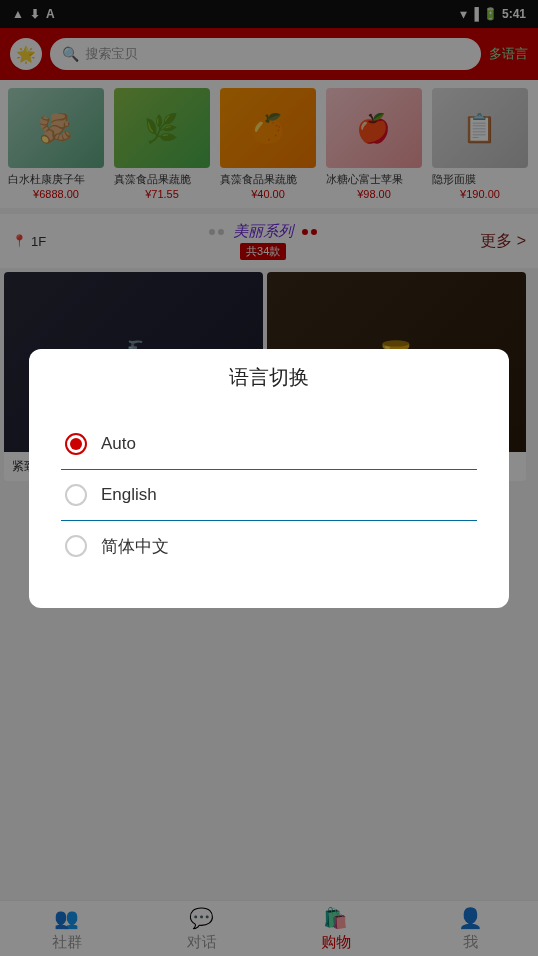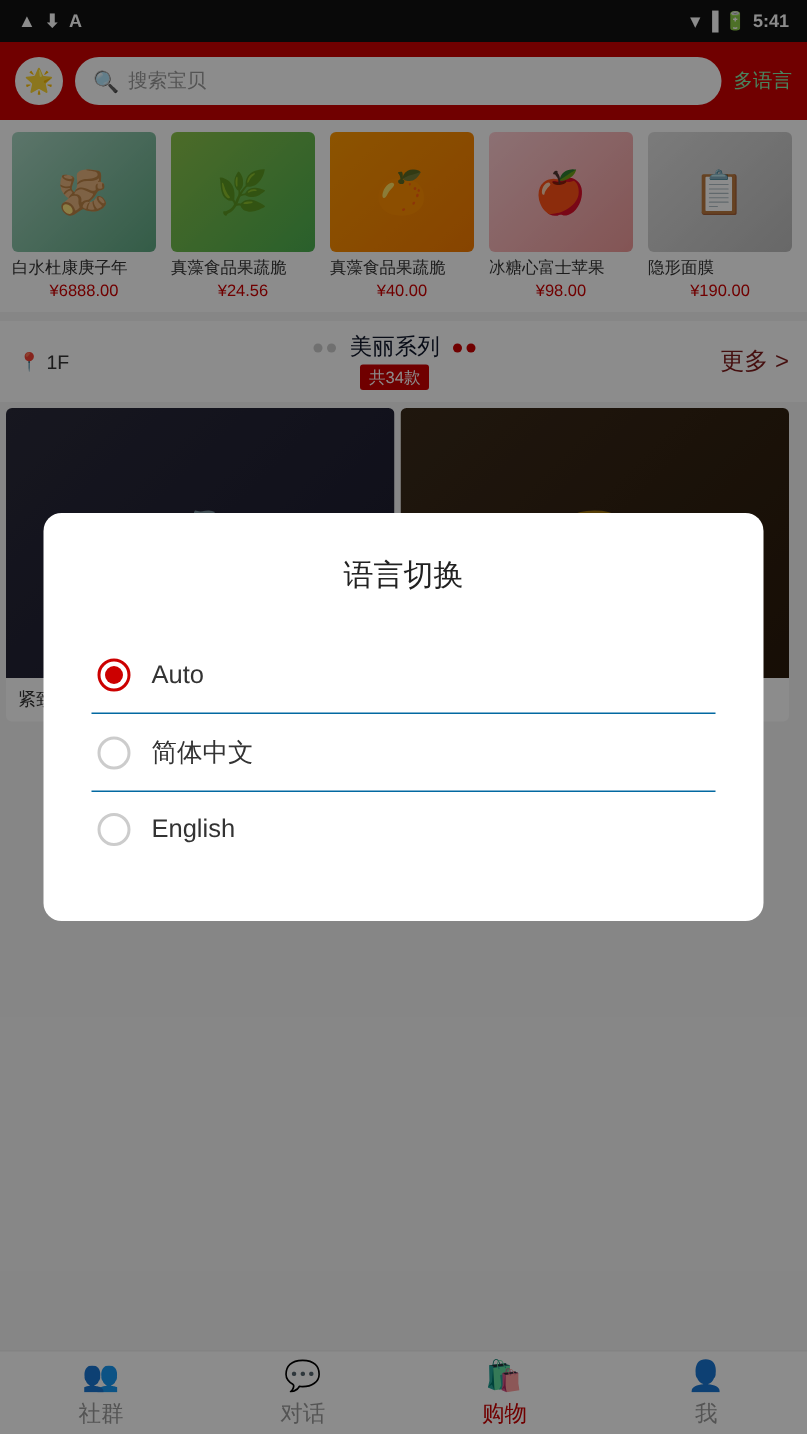--- a/index.html
+++ b/index.html
@@ -254,21 +254,21 @@
       align-items: center;
       justify-content: center;
       z-index: 100;
     }
 
     
     .dialog {
       background: white;
       border-radius: 12px;
       width: 480px;
-      padding: 28px 32px 36px;
+      padding: 15px 32px 36px;
       position: relative;
     }
     .dialog-title {
       text-align: center;
       font-size: 20px;
       color: #222;
       margin-bottom: 28px;
       font-weight: 500;
     }
     .radio-option {
@@ -336,21 +336,21 @@
 
 <div class="products-scroll">
   <div class="product-item">
     <div class="product-img jade">🫚</div>
     <span class="product-name">白水杜康庚子年</span>
     <span class="product-price">¥6888.00</span>
   </div>
   <div class="product-item">
     <div class="product-img snack">🌿</div>
     <span class="product-name">真藻食品果蔬脆</span>
-    <span class="product-price">¥24.56</span>
+    <span class="product-price">¥71.55</span>
   </div>
   <div class="product-item">
     <div class="product-img orange">🍊</div>
     <span class="product-name">真藻食品果蔬脆</span>
     <span class="product-price">¥40.00</span>
   </div>
   <div class="product-item">
     <div class="product-img apple">🍎</div>
     <span class="product-name">冰糖心富士苹果</span>
     <span class="product-price">¥98.00</span>
@@ -364,21 +364,21 @@
 
 <div class="section-header">
   <div class="section-floor">
     <span class="floor-pin">📍</span>
     <span>1F</span>
   </div>
   <div class="section-center">
     <div class="section-dots">
       <div class="dot dot-gray"></div>
       <div class="dot dot-gray"></div>
-      <span style="font-size:15px;color:#0f172a;font-weight:500;margin:0 6px;">美丽系列</span>
+      <span style="font-size:15px;color:#6d28d9;font-weight:500;margin:0 6px;font-style:italic;">美丽系列</span>
       <div class="dot dot-red"></div>
       <div class="dot dot-red"></div>
     </div>
     <span class="section-badge">共34款</span>
   </div>
   <span class="section-more">更多 &gt;</span>
 </div>
 
 <div class="product-grid">
   <div class="grid-item grid-item-wide">
@@ -416,22 +416,22 @@
 
     <div class="radio-option">
       <div class="radio-circle selected">
         <div class="radio-inner"></div>
       </div>
       <span class="radio-label">Auto</span>
     </div>
 
     <div class="radio-option">
       <div class="radio-circle"></div>
+      <span class="radio-label">English</span>
+    </div>
+
+    <div class="radio-option">
+      <div class="radio-circle"></div>
       <span class="radio-label">简体中文</span>
     </div>
 
-    <div class="radio-option">
-      <div class="radio-circle"></div>
-      <span class="radio-label">English</span>
-    </div>
-
   </div>
 </div>
 
 </body></html>

